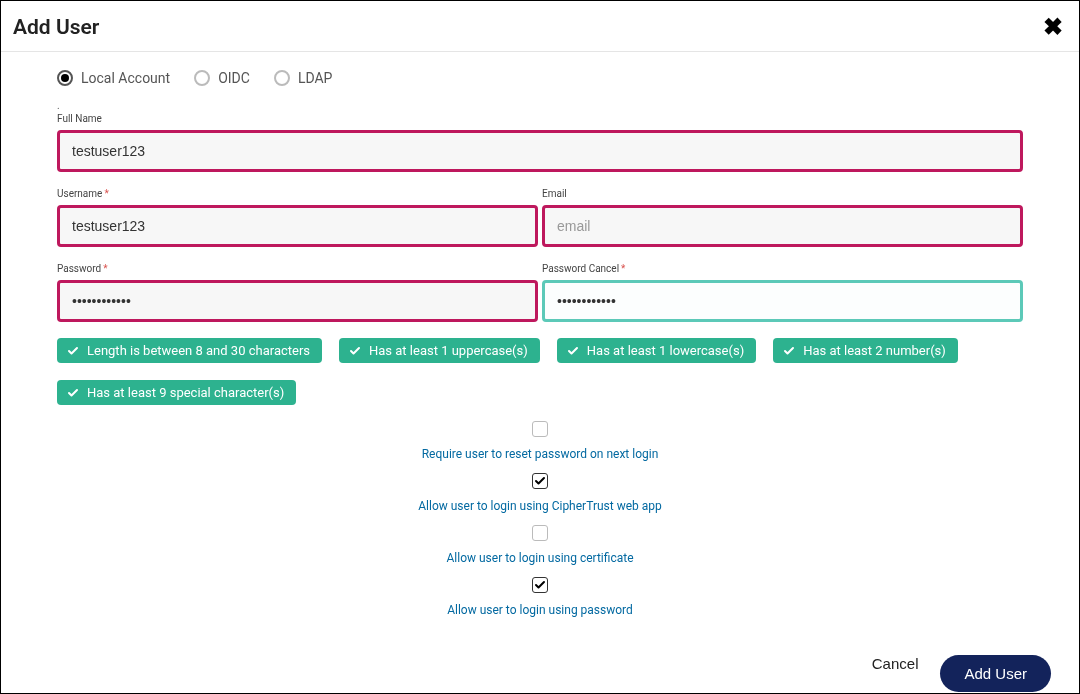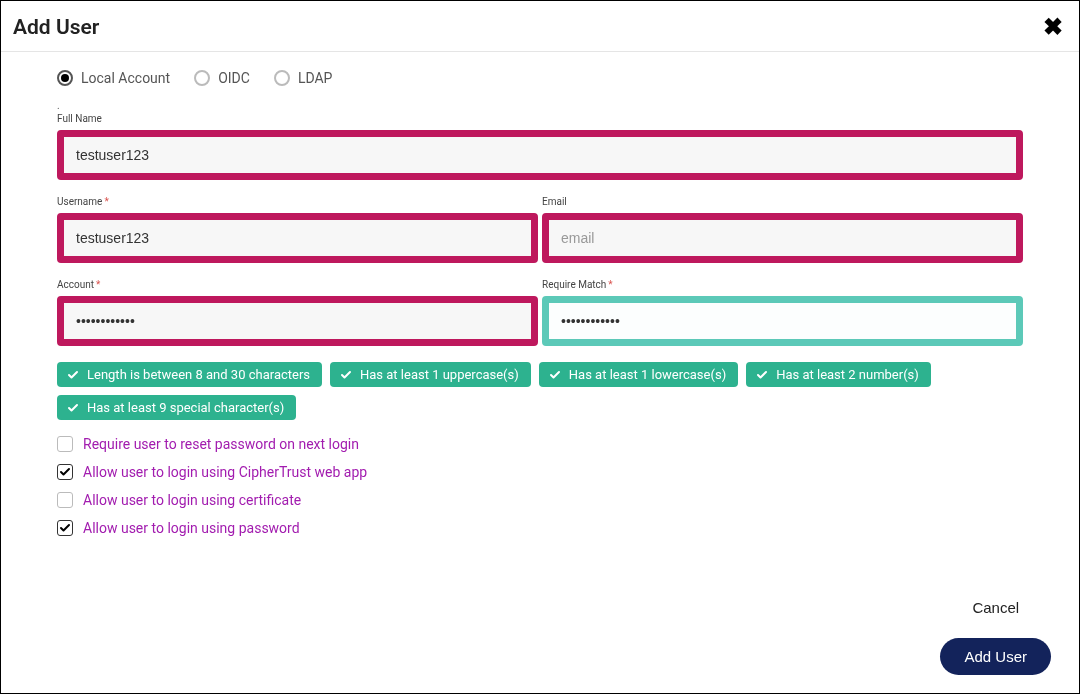--- a/index.html
+++ b/index.html
@@ -76,21 +76,21 @@
       display: block;
     }
     .required {
       color: #d9534f;
       margin-left: 2px;
     }
     .text-input {
       width: 100%;
       padding: 10px 12px;
       font-size: 14px;
-      border: 7px solid #be185d;
+      border: 3px solid #be185d;
       border-radius: 4px;
       background: #f7f7f7;
       color: #333;
       outline: none;
     }
     .text-input::placeholder {
       color: #999;
     }
     .text-input.highlight {
       border-color: #5cc9b8;
@@ -103,70 +103,70 @@
       display: flex;
       gap: 4px;
       margin-bottom: 16px;
     }
     .col {
       flex: 1;
     }
     .chips-row {
       display: flex;
       flex-wrap: wrap;
-      gap: 8px;
+      gap: 17px;
       margin-bottom: 16px;
     }
     .chip {
       background: #2db28f;
       color: #fff;
       font-size: 13px;
       padding: 5px 12px 5px 10px;
       border-radius: 4px;
       display: flex;
       align-items: center;
       gap: 8px;
     }
     .chip-check {
       display: inline-flex;
     }
     .checkbox-row {
       display: flex;
       align-items: center;
       gap: 10px;
       margin-bottom: 12px;
-      font-size: 14px;
-      color: #a21caf;
-      cursor: pointer;
+      font-size: 12px;
+      color: #0369a1;
+      cursor: pointer;
+      flex-direction: column;
     }
     .checkbox {
       width: 16px;
       height: 16px;
       border: 1px solid #bbb;
       border-radius: 3px;
       display: inline-flex;
       align-items: center;
       justify-content: center;
       background: #fff;
     }
     .checkbox.checked {
       border-color: #333;
     }
     .checkmark {
       width: 12px;
       height: 12px;
     }
     .footer {
       position: absolute;
-      bottom: 18px;
+      bottom: 1px;
       right: 28px;
       display: flex;
-      align-items: center;
+      align-items: flex-start;
       gap: 22px;
-      flex-direction: column;
     }
     .btn-cancel {
       background: none;
       border: none;
       font-size: 15px;
       color: #222;
       cursor: pointer;
     }
     .btn-primary {
       background: #13235b;
@@ -228,27 +228,27 @@
     </div>
     <div class="col">
       <label class="field-label">Email</label>
       <input class="text-input" type="text" placeholder="email" style="">
     </div>
   </div>
 
   <div class="two-col">
     <div class="col">
       <label class="field-label">
-        <span>Account</span><span class="required">*</span>
+        <span>Password</span><span class="required">*</span>
       </label>
       <input class="text-input" type="text" value="••••••••••••" style="">
     </div>
     <div class="col">
       <label class="field-label">
-        <span>Require Match</span><span class="required">*</span>
+        <span>Password Cancel</span><span class="required">*</span>
       </label>
       <input class="text-input highlight" type="text" value="••••••••••••" style="">
     </div>
   </div>
 
   <div class="chips-row">
     <div class="chip">
       <span class="chip-check">
           <svg width="12" height="12" viewBox="0 0 24 24" fill="none" stroke="#fff" stroke-width="4" stroke-linecap="round" stroke-linejoin="round">
             <polyline points="20 6 9 17 4 12"></polyline>

